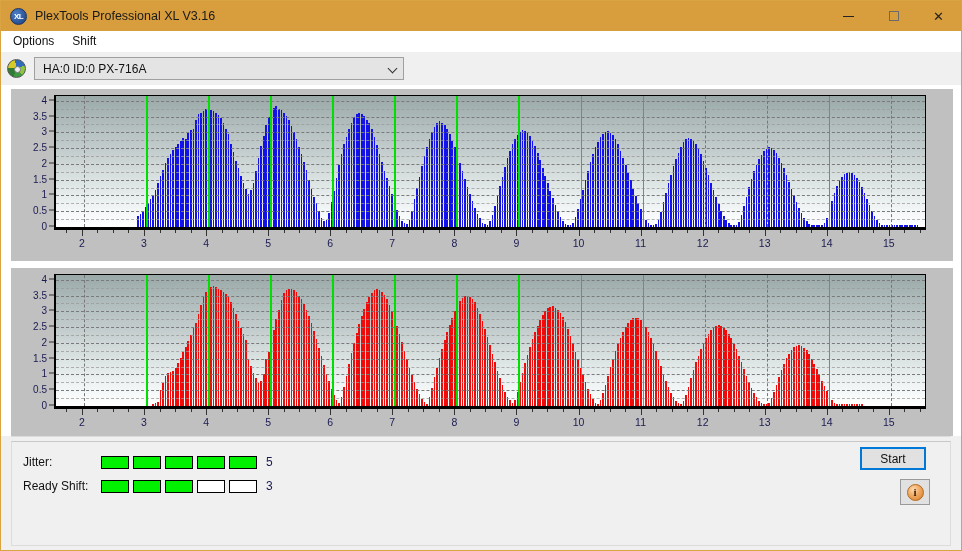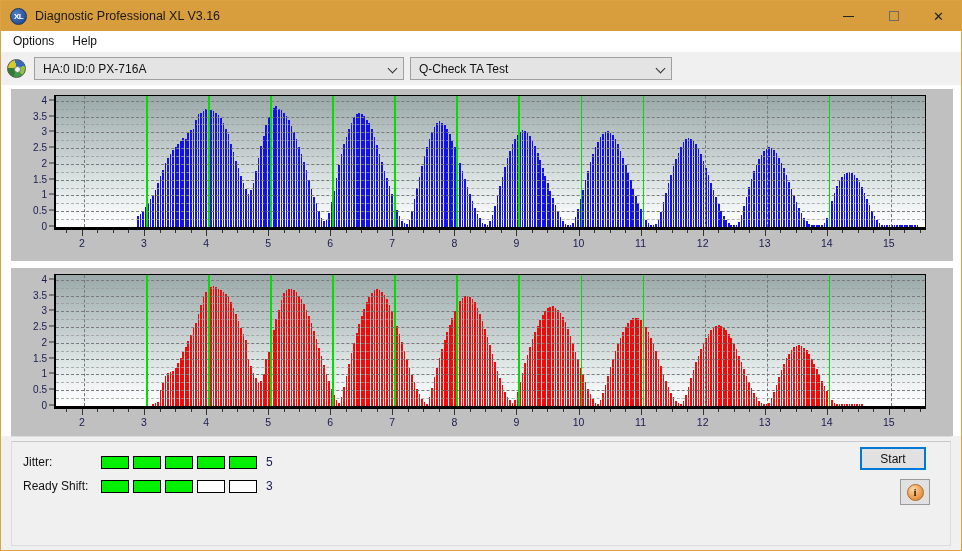--- a/index.html
+++ b/index.html
@@ -315,47 +315,43 @@
     color: #e01010;
   }
 </style>
 </head>
 <body>
 
 <div class="window">
 
   <div class="titlebar">
     <div class="app-logo">XL</div>
-    <div class="title-text">Diagnostic Professional XL V3.16</div>
+    <div class="title-text">PlexTools Professional XL V3.16</div>
     <div class="win-controls">
       <div class="win-btn">
         <span class="glyph-min"></span>
       </div>
       <div class="win-btn">
         <span class="glyph-max"></span>
       </div>
       <div class="win-btn close">
         <span class="glyph-close">✕</span>
       </div>
     </div>
   </div>
 
   <div class="menubar">
     <div class="menu-item">Options</div>
-    <div class="menu-item">Help</div>
+    <div class="menu-item">Shift</div>
   </div>
 
   <div class="toolbar">
     <div class="disc-icon"></div>
     <div class="combo combo-drive">
       <span>HA:0 ID:0  PX-716A</span>
-      <span class="caret"></span>
-    </div>
-    <div class="combo combo-test">
-      <span>Q-Check TA Test</span>
       <span class="caret"></span>
     </div>
   </div>
 
   <div class="charts-area">
 
     <div class="chart-panel upper">
       <div class="yaxis" id="yaxis-0">
           <div class="ylabel" style="top: 137px;">0</div>
           <div class="ytick" style="top: 137px;"></div>

